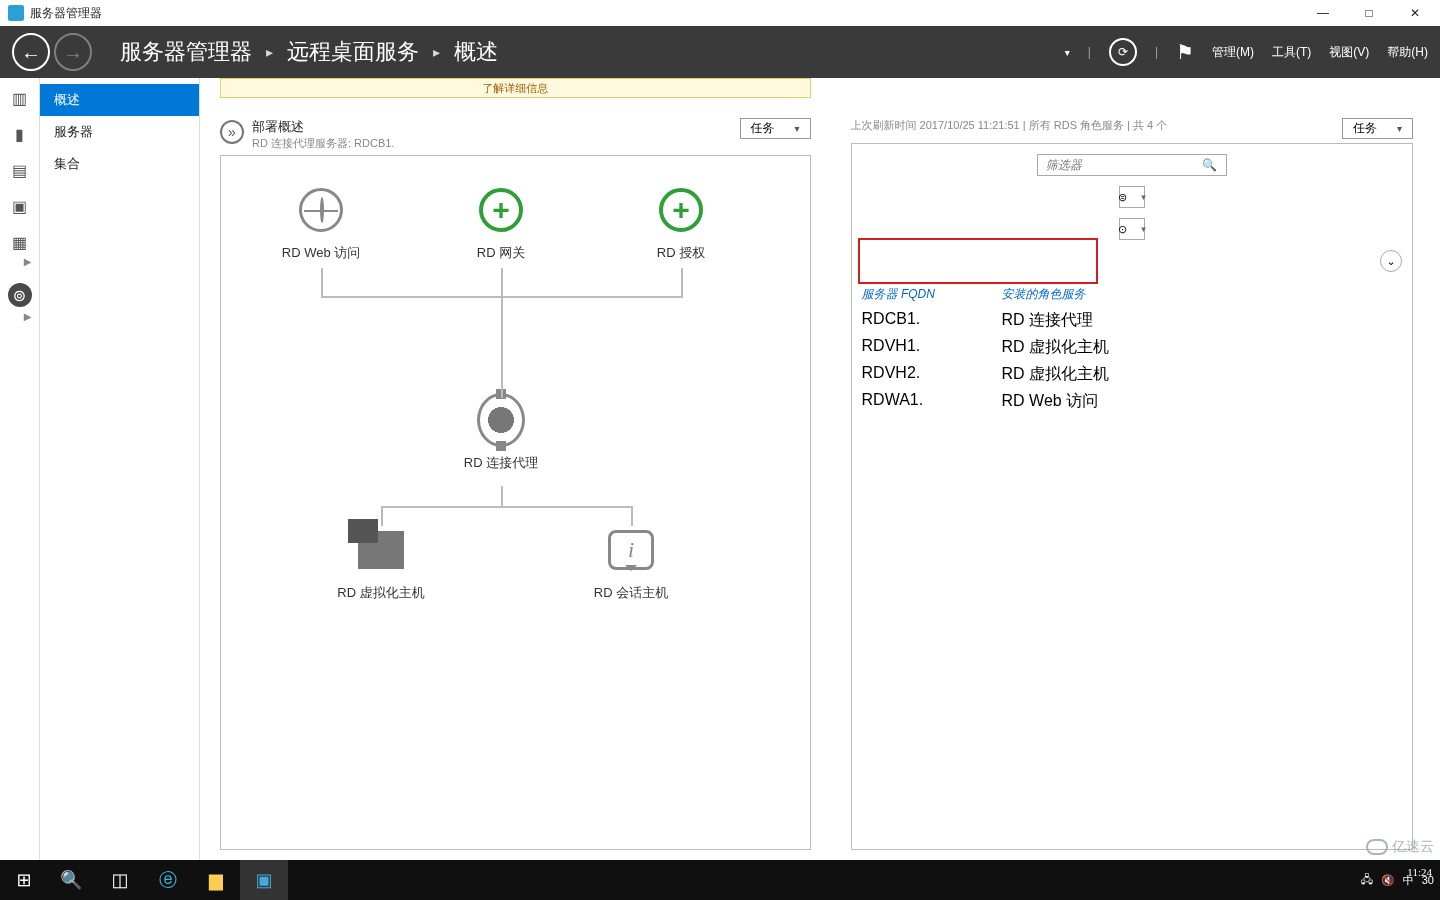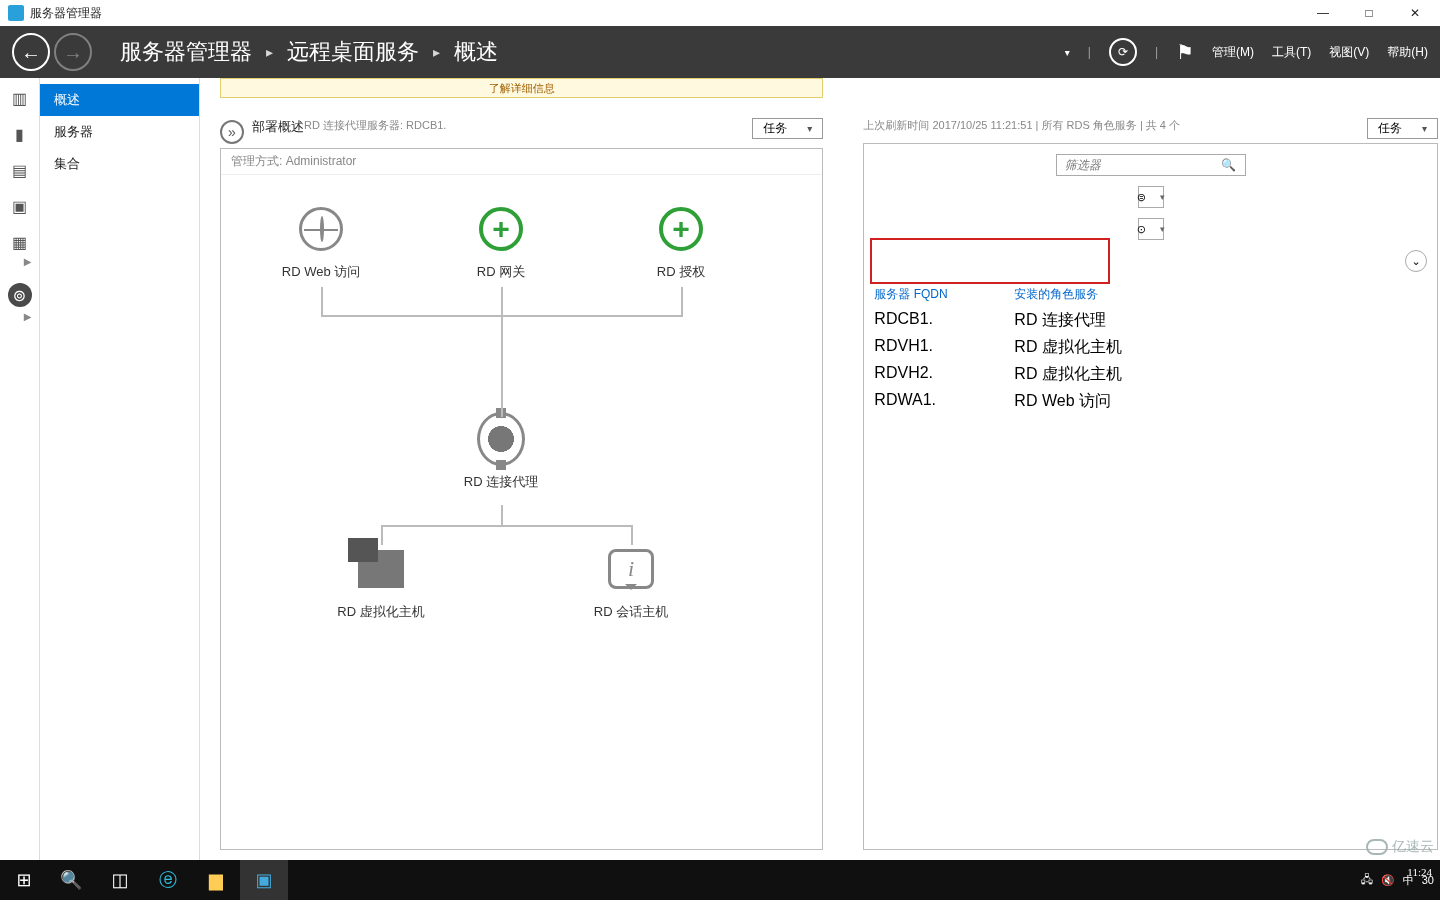--- a/index.html
+++ b/index.html
@@ -29,29 +29,29 @@
 .rail .railicon { width:20px; height:20px; display:flex; align-items:center; justify-content:center; font-size:16px; }
 .rail .railicon.selected { background:#4a4a4a; color:#fff; border-radius:50%; width:24px; height:24px; }
 .rail .tri { font-size:10px; color:#888; margin-top:-12px; margin-left:16px; }
 
 
 .leftnav { width:160px; background:#fff; border-right:1px solid #ddd; padding-top:6px; }
 .leftnav .item { padding:7px 14px; font-size:13px; color:#222; }
 .leftnav .item.active { background:#0078d7; color:#fff; }
 
 
-.main { flex:1; display:flex; padding:0 2px 10px 20px; gap:40px; overflow:hidden; }
+.main { flex:1; display:flex; padding:0 27px 10px 20px; gap:40px; overflow:hidden; }
 .panel-left { flex:1.05; display:flex; flex-direction:column; }
 .panel-right { flex:1; display:flex; flex-direction:column; }
 
 .notice { height:20px; border:1px solid #e0d070; background:#fff9e0; color:#a06000; font-size:11px; padding:1px 8px; align-self:flex-end; width:100%; margin-bottom:20px; overflow:hidden; display:flex; align-items:center; justify-content:center; }
 
 .panel-head { display:flex; align-items:flex-start; gap:8px; }
 .panel-head .collapsebtn { width:24px; height:24px; border:2px solid #777; border-radius:50%; display:flex; align-items:center; justify-content:center; color:#555; font-size:14px; margin-top:2px; }
-.panel-head .titles { display:flex; flex-direction:row; }
+.panel-head .titles { display:flex; flex-direction:column; }
 .panel-head .title { font-size:13px; color:#222; }
 .panel-head .sub { font-size:11px; color:#888; }
 
 .taskbtn { margin-left:auto; border:1px solid #999; font-size:12px; padding:1px 10px; display:flex; align-items:center; gap:20px; }
 .taskbtn::after { content:"▾"; font-size:10px; color:#555; }
 
 .panel-body { border:1px solid #bbb; margin-top:4px; flex:1; position:relative; }
 
 
 .managed { font-size:12px; color:#888; padding:4px 10px; border-bottom:1px solid #eee; }
@@ -72,21 +72,21 @@
 .wire { position:absolute; background:#bbb; }
 
 
 .filterrow { display:flex; gap:10px; padding:10px; align-items:center;flex-direction:column; }
 .filterbox { flex:1; border:1px solid #aaa; display:flex; align-items:center; padding:3px 8px; font-size:12px; }
 .filterbox input { border:none; outline:none; flex:1; font-size:12px; font-style:italic; color:#888; }
 .roundbtn { width:26px; height:22px; border:1px solid #aaa; display:flex; align-items:center; justify-content:center; font-size:11px; position:relative; }
 .roundbtn::after{content:"▾"; font-size:9px; color:#666; margin-left:14px;}
 .chev { margin-left:auto; width:22px; height:22px; border:1px solid #aaa; border-radius:50%; display:flex; align-items:center; justify-content:center; font-size:11px; }
 .tblhead { display:flex; font-size:12px; padding:4px 10px; }
-.tblhead a { color:#0066cc; text-decoration:none; }
+.tblhead a { color:#0066cc; text-decoration:none;font-style:italic; }
 .colA { width:140px; }
 .rows { font-size:16px; }
 .rows .row { display:flex; padding:3px 10px; }
 .highlight { position:absolute; border:2px solid #d02020; }
 
 
 .win-taskbar { position:absolute; left:0; right:0; bottom:0; height:40px; background:#101010; color:#fff; display:flex; align-items:center; }
 .win-taskbar .tb { width:48px; height:40px; display:flex; align-items:center; justify-content:center; font-size:18px; }
 .win-taskbar .tb.active { background:#333; }
 .win-taskbar .tray { margin-left:auto; display:flex; align-items:center; gap:8px; font-size:11px; padding-right:6px; }
@@ -154,21 +154,20 @@
       <div class="notice">了解详细信息</div>
       <div class="panel-head">
         <div class="collapsebtn">»</div>
         <div class="titles">
           <span class="title">部署概述</span>
           <span class="sub">RD 连接代理服务器: RDCB1.</span>
         </div>
         <div class="taskbtn">任务</div>
       </div>
       <div class="panel-body">
-        <div class="managed">管理方式:          Administrator</div>
         <div class="diagram">
 
           <div class="node" style="left:40px; top:30px;">
             <div class="icon">
                 <div class="globe"></div>
               </div>
             <span>RD Web 访问</span>
           </div>
           <div class="node" style="left:220px; top:30px;">
             <div class="icon">

